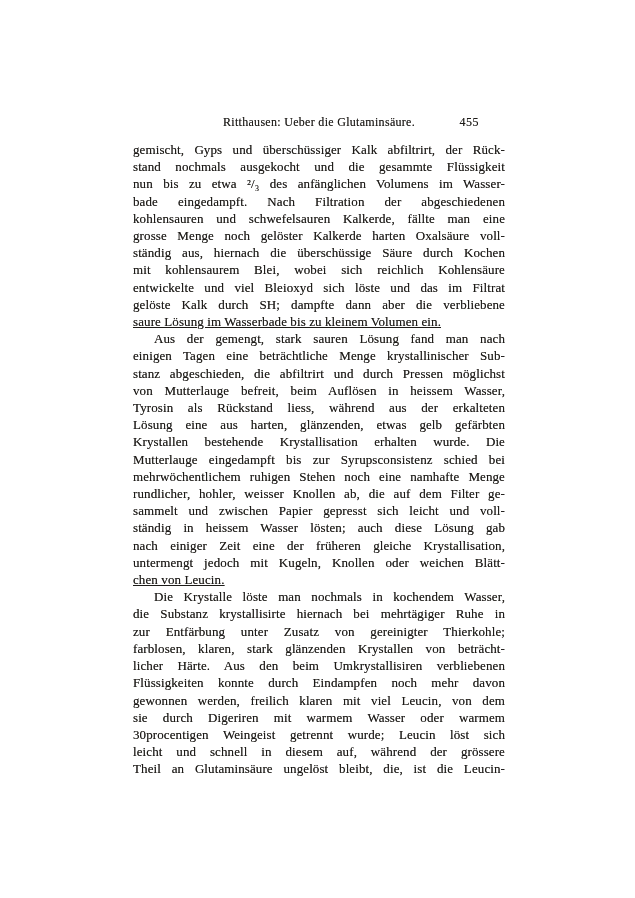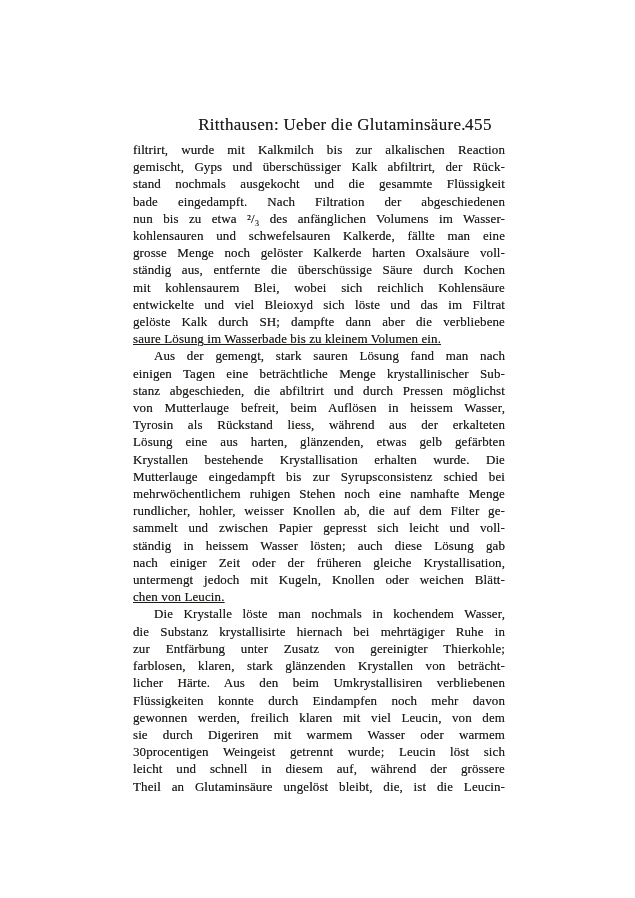--- a/index.html
+++ b/index.html
@@ -14,22 +14,22 @@
     color:var(--ink);
     position:relative;
     overflow:hidden;
   }
   .scan-page{
     position:absolute; inset:0;
     background:var(--paper);
   }
   .running-header{
     position:absolute;
-    left:146px; top:115px; width:372px; height:16px;
-    font-size:17px;
+    left:133px; top:115px; width:372px; height:16px;
+    font-size:12px;
     letter-spacing:0.3px;
     text-shadow:0 0 0.4px rgba(25,22,18,0.55);
   }
   .running-title{
     position:absolute; left:0; right:0;
     text-align:center;
     white-space:nowrap;
   }
   .page-number{
     position:absolute; right:26px; top:0;
@@ -55,47 +55,46 @@
 </head>
 <body>
 
 <div class="scan-page">
   <div class="running-header">
     <div class="running-title">Ritthausen: Ueber die Glutaminsäure.</div>
     <div class="page-number">455</div>
   </div>
   <div class="text-body">
       <div class="paragraph">
-        <div class="line">filtrirt, wurde mit Kalkmilch bis zur alkalischen Reaction</div>
         <div class="line">gemischt, Gyps und überschüssiger Kalk abfiltrirt, der Rück-</div>
         <div class="line">stand nochmals ausgekocht und die gesammte Flüssigkeit</div>
+        <div class="line">nun bis zu etwa ²/₃ des anfänglichen Volumens im Wasser-</div>
         <div class="line">bade eingedampft. Nach Filtration der abgeschiedenen</div>
-        <div class="line">nun bis zu etwa ²/₃ des anfänglichen Volumens im Wasser-</div>
         <div class="line">kohlensauren und schwefelsauren Kalkerde, fällte man eine</div>
         <div class="line">grosse Menge noch gelöster Kalkerde harten Oxalsäure voll-</div>
-        <div class="line">ständig aus, entfernte die überschüssige Säure durch Kochen</div>
+        <div class="line">ständig aus, hiernach die überschüssige Säure durch Kochen</div>
         <div class="line">mit kohlensaurem Blei, wobei sich reichlich Kohlensäure</div>
         <div class="line">entwickelte und viel Bleioxyd sich löste und das im Filtrat</div>
         <div class="line">gelöste Kalk durch SH; dampfte dann aber die verbliebene</div>
         <div class="line flush">saure Lösung im Wasserbade bis zu kleinem Volumen ein.</div>
       </div>
       <div class="paragraph">
         <div class="line indent">Aus der gemengt, stark sauren Lösung fand man nach</div>
         <div class="line">einigen Tagen eine beträchtliche Menge krystallinischer Sub-</div>
         <div class="line">stanz abgeschieden, die abfiltrirt und durch Pressen möglichst</div>
         <div class="line">von Mutterlauge befreit, beim Auflösen in heissem Wasser,</div>
         <div class="line">Tyrosin als Rückstand liess, während aus der erkalteten</div>
         <div class="line">Lösung eine aus harten, glänzenden, etwas gelb gefärbten</div>
         <div class="line">Krystallen bestehende Krystallisation erhalten wurde. Die</div>
         <div class="line">Mutterlauge eingedampft bis zur Syrupsconsistenz schied bei</div>
         <div class="line">mehrwöchentlichem ruhigen Stehen noch eine namhafte Menge</div>
         <div class="line">rundlicher, hohler, weisser Knollen ab, die auf dem Filter ge-</div>
         <div class="line">sammelt und zwischen Papier gepresst sich leicht und voll-</div>
         <div class="line">ständig in heissem Wasser lösten; auch diese Lösung gab</div>
-        <div class="line">nach einiger Zeit oder der früheren gleiche Krystallisation,</div>
+        <div class="line">nach einiger Zeit eine der früheren gleiche Krystallisation,</div>
         <div class="line">untermengt jedoch mit Kugeln, Knollen oder weichen Blätt-</div>
         <div class="line flush">chen von Leucin.</div>
       </div>
       <div class="paragraph">
         <div class="line indent">Die Krystalle löste man nochmals in kochendem Wasser,</div>
         <div class="line">die Substanz krystallisirte hiernach bei mehrtägiger Ruhe in</div>
         <div class="line">zur Entfärbung unter Zusatz von gereinigter Thierkohle;</div>
         <div class="line">farblosen, klaren, stark glänzenden Krystallen von beträcht-</div>
         <div class="line">licher Härte. Aus den beim Umkrystallisiren verbliebenen</div>
         <div class="line">Flüssigkeiten konnte durch Eindampfen noch mehr davon</div>

